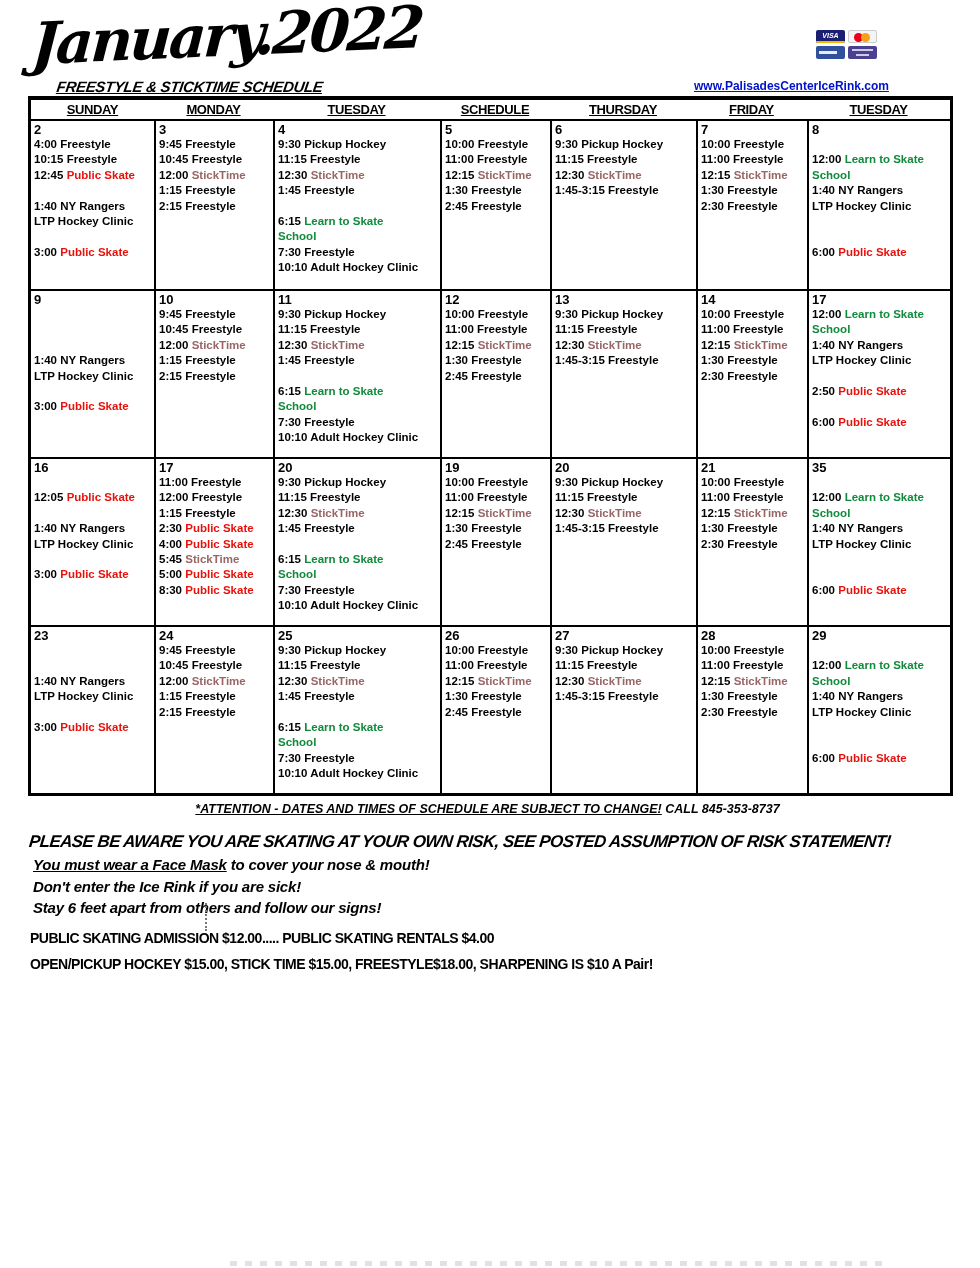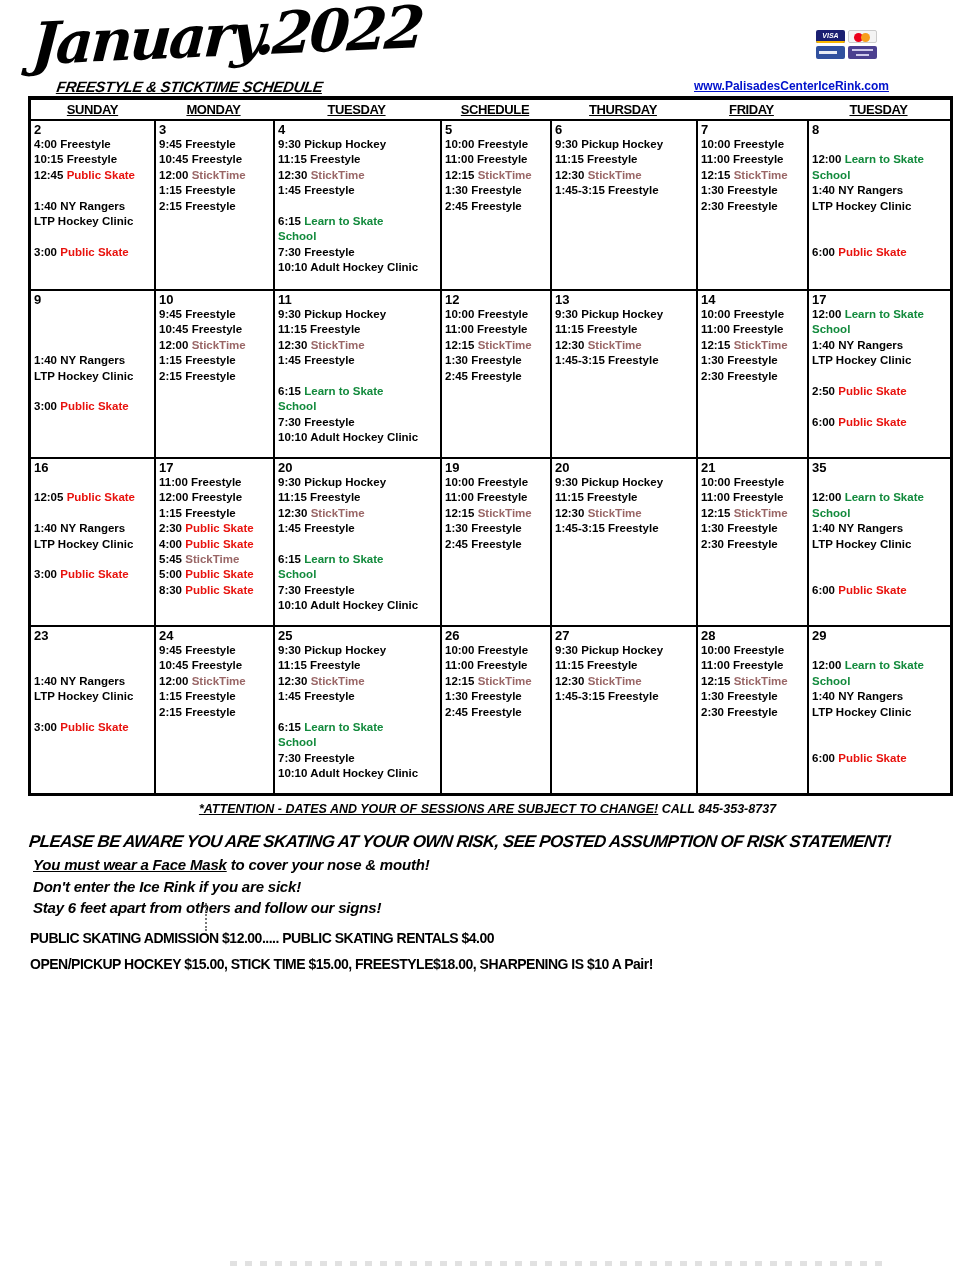--- a/index.html
+++ b/index.html
@@ -354,21 +354,21 @@
           <div class="line"><span class="tm">1:40</span> <span style="color: rgb(0, 0, 0);">NY Rangers</span></div>
           <div class="line"><span style="color: rgb(0, 0, 0);">LTP Hockey Clinic</span></div>
           <div class="line">&nbsp;</div>
           <div class="line">&nbsp;</div>
           <div class="line"><span class="tm">6:00</span> <span style="color: rgb(232, 18, 13);">Public Skate</span></div>
         </div>
       </div>
   </div>
 
   <div class="attention">
-    <span class="ul">*ATTENTION - DATES AND YOUR OF SESSIONS ARE SUBJECT TO CHANGE!</span><span> CALL 845-353-8737</span>
+    <span class="ul">*ATTENTION - DATES AND TIMES OF SCHEDULE ARE SUBJECT TO CHANGE!</span><span> CALL 845-353-8737</span>
   </div>
 
   <div class="risk">PLEASE BE AWARE YOU ARE SKATING AT YOUR OWN RISK, SEE POSTED ASSUMPTION OF RISK STATEMENT!</div>
 
   <div class="advice mask">
     <span class="ul">You must wear a Face Mask</span><span> to cover your nose &amp; mouth!</span>
   </div>
   <div class="advice sick">Don't enter the Ice Rink if you are sick!</div>
   <div class="advice stay">Stay 6 feet apart from others and follow our signs!</div>
 

